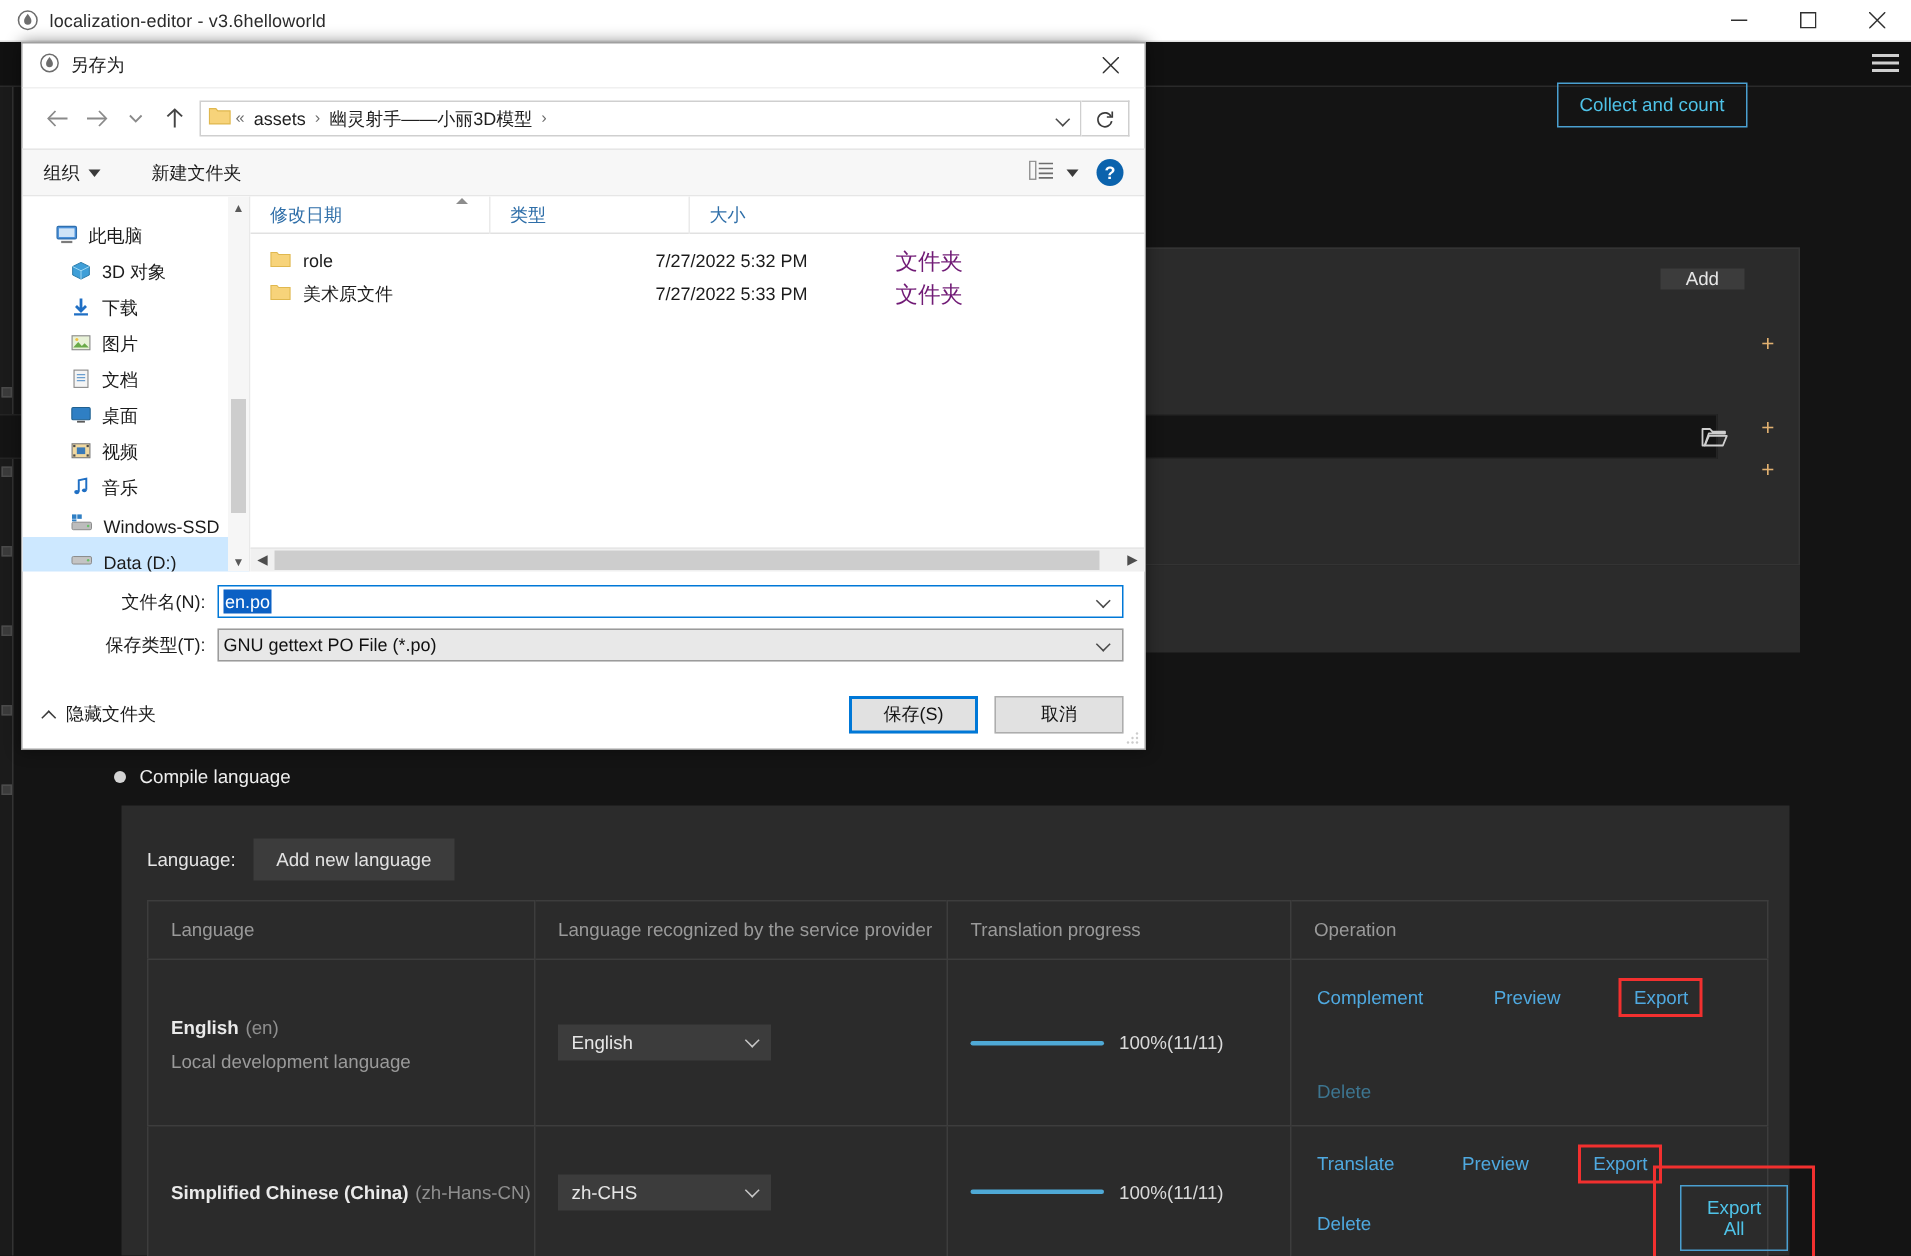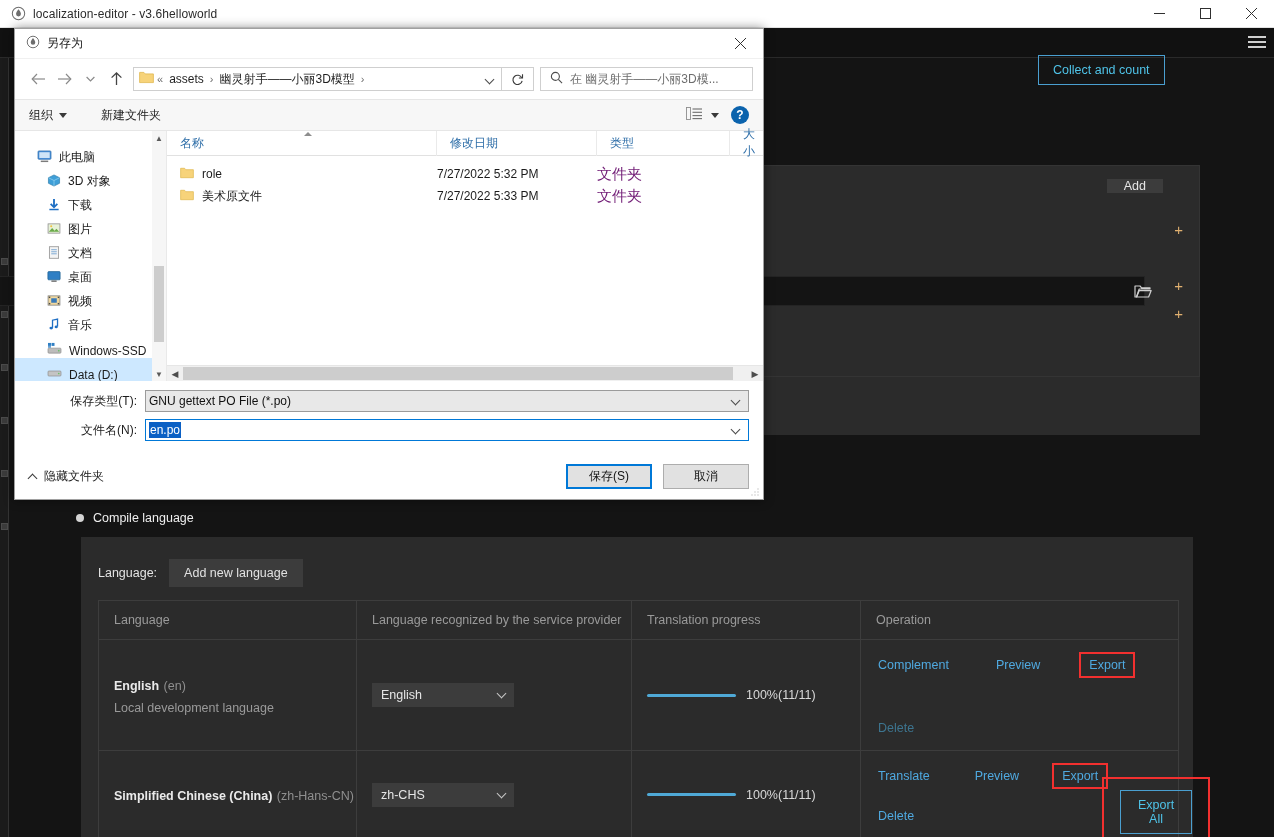--- a/index.html
+++ b/index.html
@@ -521,29 +521,20 @@
       <span id="crumb-chev"></span>
     </div>
 
     <div id="refresh-btn">
       <svg width="13" height="13" viewBox="0 0 14 14">
         <path d="M11.6 5.2A5 5 0 1 0 12 8.4" fill="none" stroke="#3b3b3b" stroke-width="1.2"></path>
         <path d="M12.4 1.4V5.4H8.5" fill="none" stroke="#3b3b3b" stroke-width="1.2"></path>
       </svg>
     </div>
 
-    <div id="search-box">
-      <span class="mag">
-        <svg width="13" height="13" viewBox="0 0 14 14">
-            <circle cx="5.8" cy="5.8" r="4.3" fill="none" stroke="#4c4c4c" stroke-width="1.2"></circle>
-            <line x1="9" y1="9" x2="13" y2="13" stroke="#4c4c4c" stroke-width="1.2"></line>
-          </svg>
-      </span>
-      <span class="sph">在 幽灵射手——小丽3D模...</span>
-    </div>
   </div>
 
   <div id="cmd-bar">
     <span class="cmd-item">
       <span>组织</span>
       <span class="cmd-caret"></span>
     </span>
     <span class="cmd-item" id="cmd-newfolder">新建文件夹</span>
     <div id="cmd-right">
       <span id="view-toggle">
@@ -650,21 +641,20 @@
 
       <div id="tree-scroll">
         <div class="ts-up">▲</div>
         <div id="tree-thumb"></div>
         <div class="ts-dn">▼</div>
       </div>
     </div>
 
     <div id="list-pane">
       <div id="list-head">
-        <div class="col-h" style="width:270px">名称</div>
         <div class="col-h" style="width:160px">修改日期</div>
         <div class="col-h" style="width:133px">类型</div>
         <div class="col-h" style="flex:1;border-right:none">大小</div>
         <div id="sort-caret"></div>
       </div>
 
       <div id="rows-area">
         <div class="file-row">
           <span class="fr-name">
             <span>
@@ -696,30 +686,30 @@
       <div id="hscroll">
         <div class="hs-l">◀</div>
         <div id="hs-thumb"></div>
         <div class="hs-r" style="position:absolute;right:0">▶</div>
       </div>
     </div>
   </div>
 
   <div id="fields">
     <div class="field-row">
+      <span class="field-lbl">文件名(N):</span>
+      <div class="combo active">
+        <span class="cv selhl">en.po</span>
+        <span class="cchev"></span>
+      </div>
+    </div>
+    <div class="field-row">
       <span class="field-lbl">保存类型(T):</span>
       <div class="combo gray">
         <span class="cv">GNU gettext PO File (*.po)</span>
-        <span class="cchev"></span>
-      </div>
-    </div>
-    <div class="field-row">
-      <span class="field-lbl">文件名(N):</span>
-      <div class="combo active">
-        <span class="cv selhl">en.po</span>
         <span class="cchev"></span>
       </div>
     </div>
   </div>
 
   <div id="dlg-foot">
     <span id="hide-folders">
       <span id="hf-caret"></span>
       <span>隐藏文件夹</span>
     </span>

